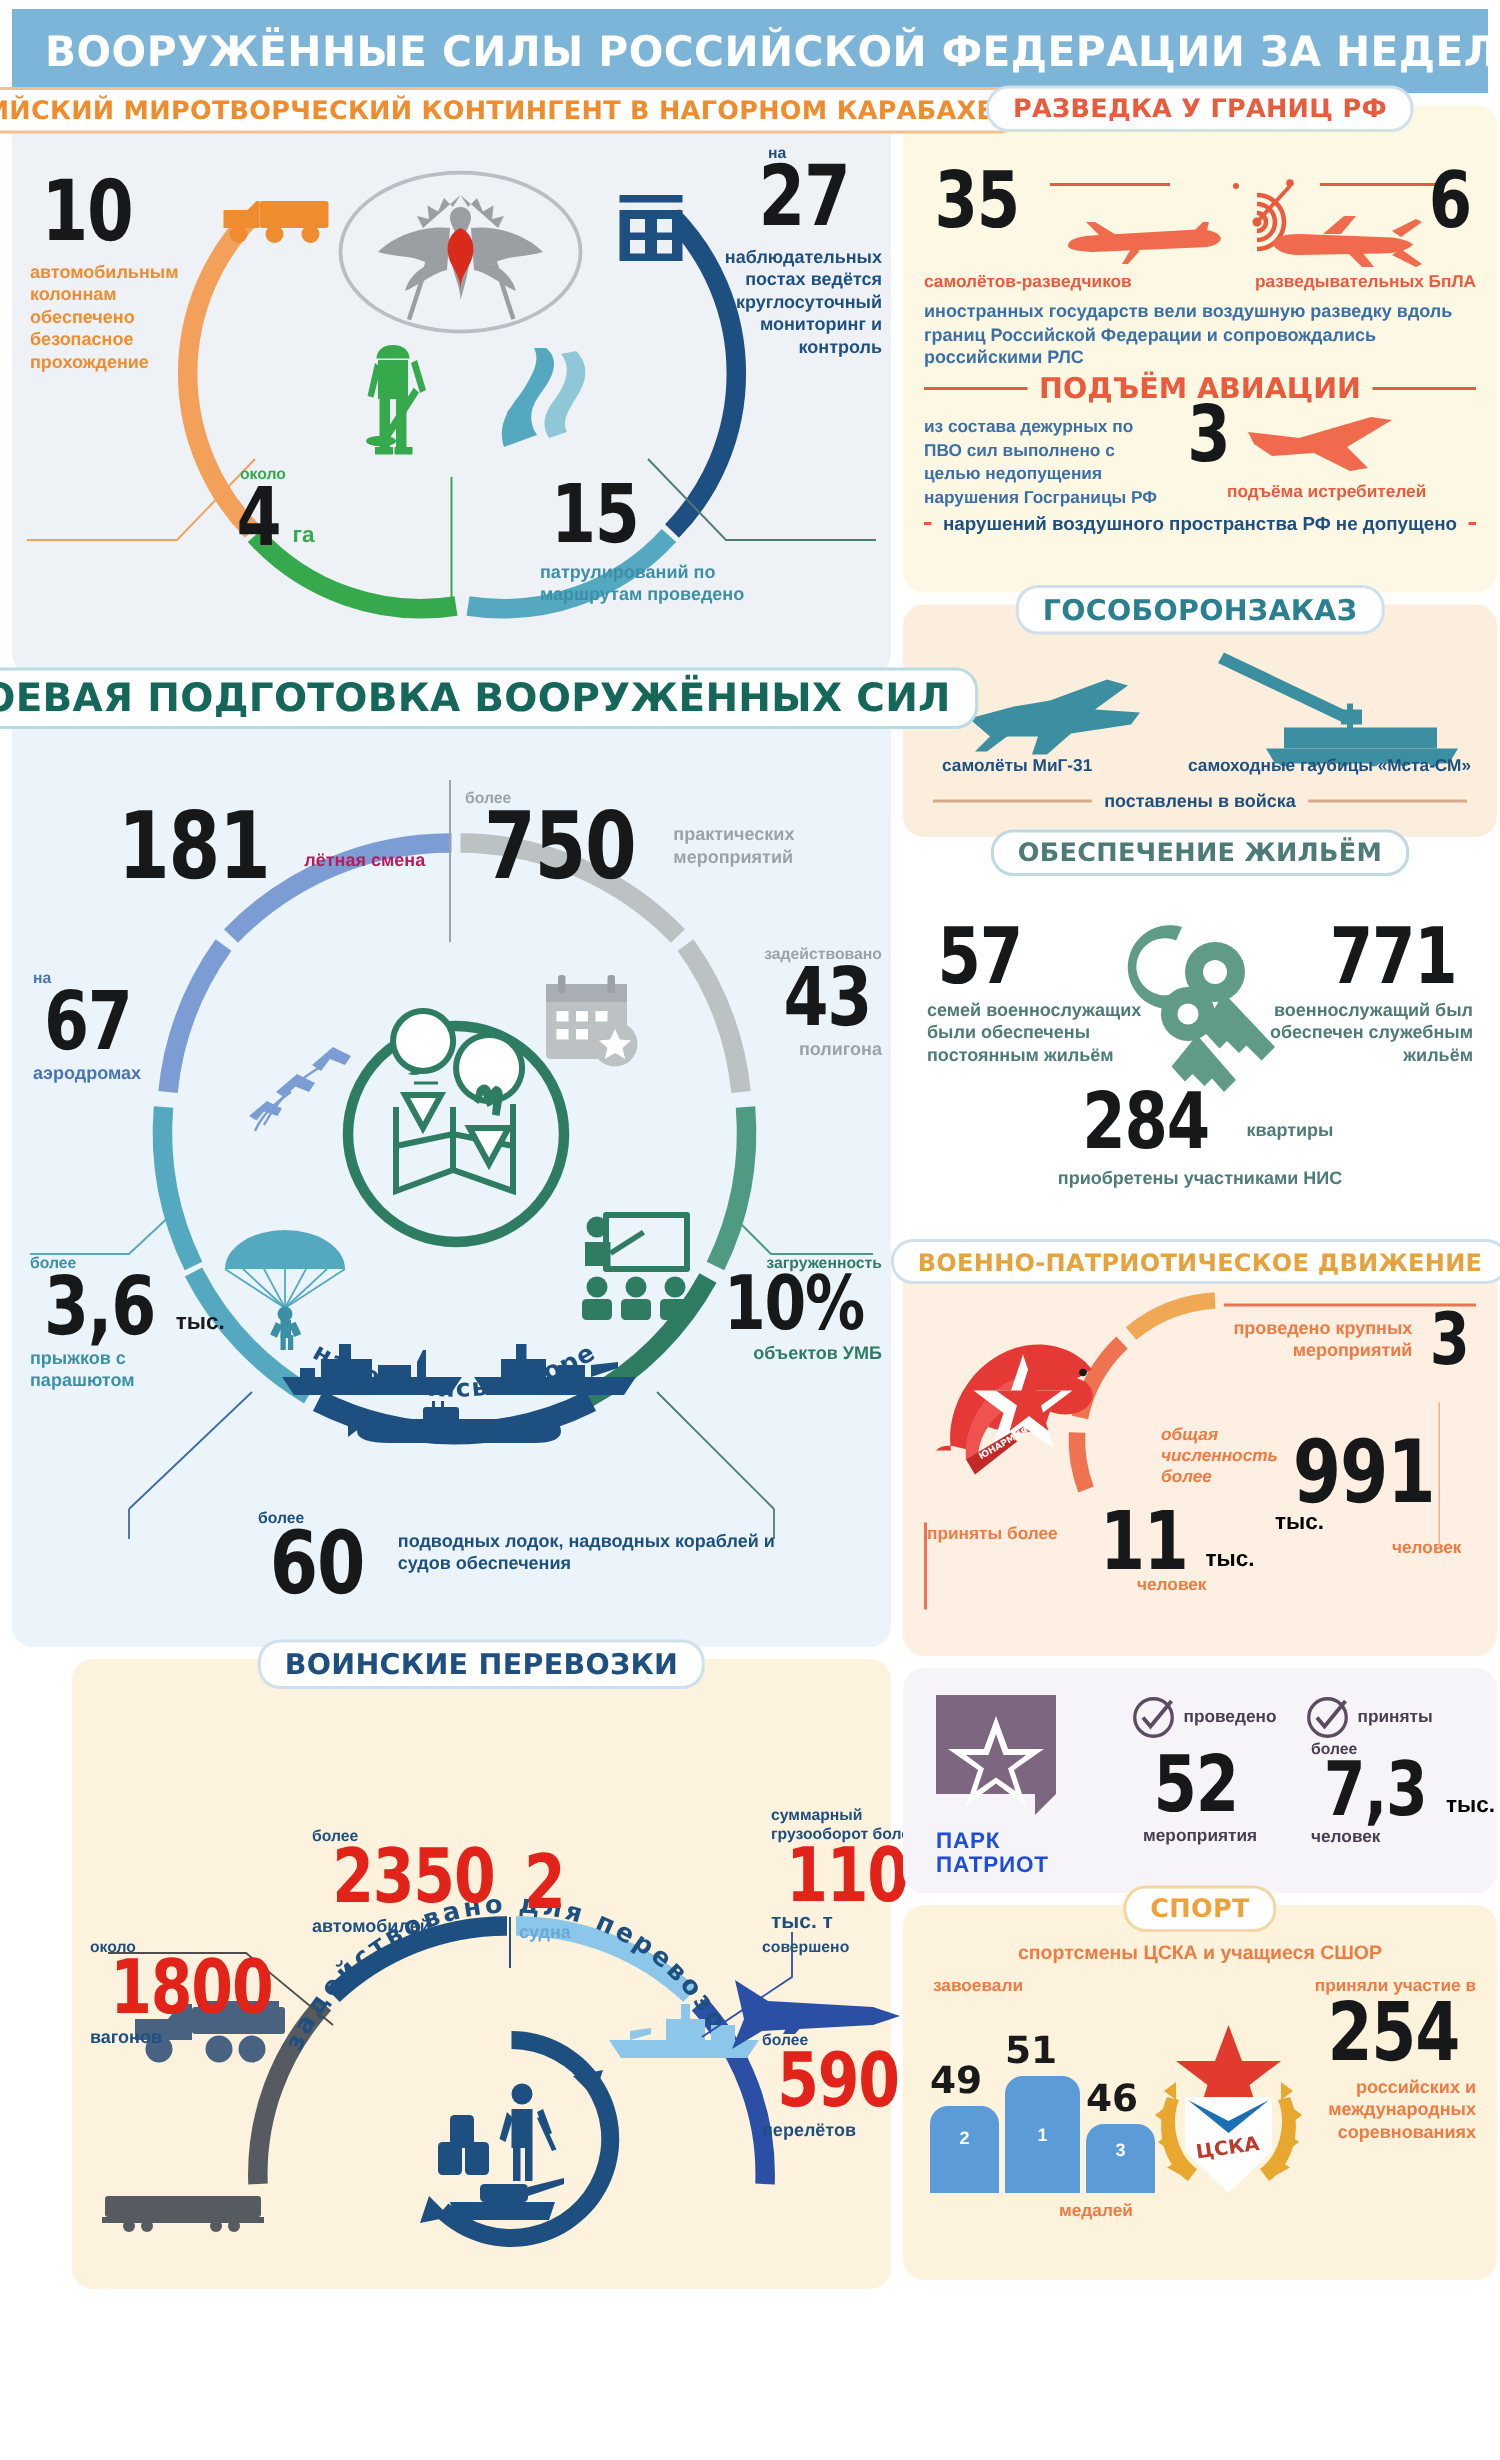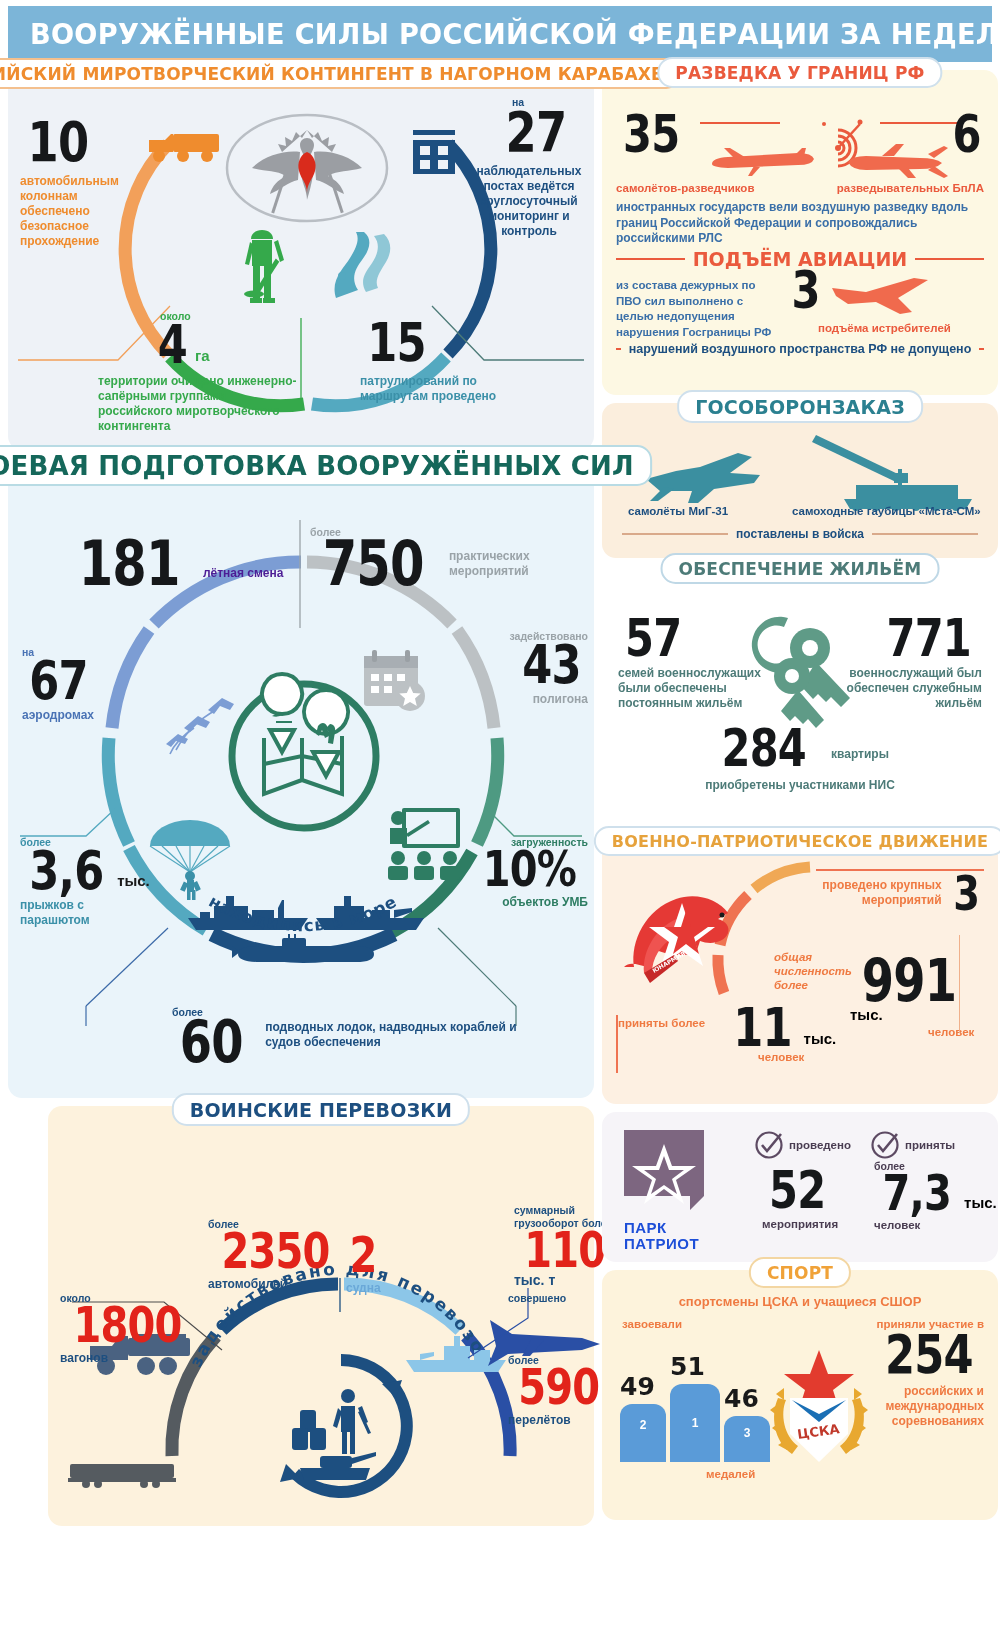--- a/index.html
+++ b/index.html
@@ -193,30 +193,29 @@
         </svg>
 
         <div class="abs" style="left:12px; top:48px; width:120px;">
           <div class="num" style="font-size:56px;">10</div>
           <div class="lbl" style="color:#ef8c2e; margin-top:8px;">автомобильным колоннам обеспечено безопасное прохождение</div>
         </div>
 
         <div class="abs" style="left:462px; top:26px; width:118px; text-align:left;">
           <div class="tiny" style="color:#1d4f80; margin-left:42px;">на</div>
           <div class="num" style="font-size:56px; margin-left:28px;">27</div>
-          <div class="lbl" style="color:#1d4f80; margin-top:8px; text-align:center;">наблюдательных постах ведётся круглосуточный мониторинг и контроль</div>
+          <div class="lbl" style="color:#1d4f80; margin-top:8px; text-align:right;">наблюдательных постах ведётся круглосуточный мониторинг и контроль</div>
         </div>
 
         <div class="abs" style="left:90px; top:240px; width:200px;">
           <div class="tiny" style="color:#35a94b; margin-left:62px;">около</div>
           <div style="margin-left:56px;">
             <span class="num" style="font-size:54px;">4</span>
             <span class="lbl" style="color:#35a94b; font-size:15px; vertical-align:2px;">га</span>
           </div>
-          <div class="lbl" style="color:#35a94b; margin-top:6px;">территории очищено инженерно-сапёрными группами российского миротворческого контингента</div>
         </div>
 
         <div class="abs" style="left:352px; top:250px; width:150px;">
           <div class="num" style="font-size:54px;">15</div>
           <div class="lbl" style="color:#3b90a8; margin-top:8px;">патрулирований по маршрутам проведено</div>
         </div>
       </div>
 
       <div class="card s-combat">
         <div class="card-head">БОЕВАЯ ПОДГОТОВКА ВООРУЖЁННЫХ СИЛ</div>
@@ -362,21 +361,21 @@
           <path d="M12 378 L78 378 L108 350" stroke="#54a9c0" stroke-width="1.3" fill="none"></path>
           <path d="M574 378 L506 378 L478 350" stroke="#4e9a82" stroke-width="1.3" fill="none"></path>
           <path d="M78 548 L160 470" stroke="#3c6aa8" stroke-width="1.2" fill="none"></path>
           <path d="M508 548 L430 470" stroke="#4d7b78" stroke-width="1.2" fill="none"></path>
           <path d="M78 548 L78 568" stroke="#3c6aa8" stroke-width="1.2" fill="none"></path>
           <path d="M508 548 L508 568" stroke="#4d7b78" stroke-width="1.2" fill="none"></path>
         </svg>
 
         <div class="abs" style="left:58px; top:80px; width:230px;">
           <span class="num" style="font-size:62px;">181</span>
-          <span class="lbl" style="color:#4c1d95; margin-left:6px; vertical-align:8px;margin-top:43px;">лётная смена</span>
+          <span class="lbl" style="color:#be185d; margin-left:6px; vertical-align:8px;margin-top:43px;">лётная смена</span>
         </div>
 
         <div class="abs" style="left:302px; top:68px; width:270px;">
           <div class="tiny" style="color:#9aa3a8;">более</div>
           <span class="num" style="font-size:62px;">750</span>
           <span class="lbl" style="color:#9aa3a8; margin-left:8px; vertical-align:10px; display:inline-block; width:100px;">практических мероприятий</span>
         </div>
 
         <div class="abs" style="left:14px; top:188px; width:120px;">
           <div class="tiny" style="color:#4a73b5;">на</div>

